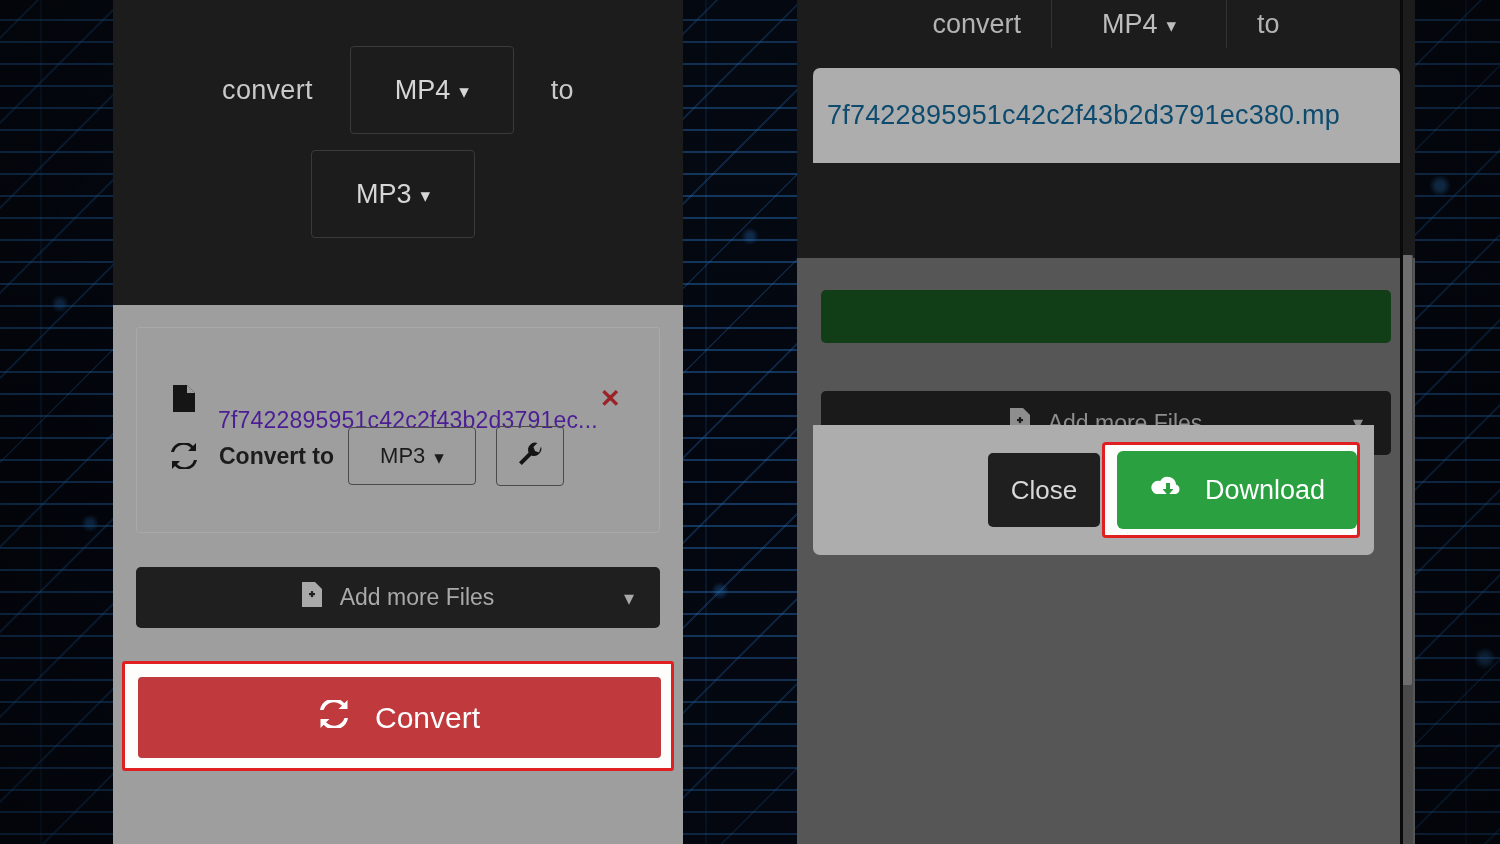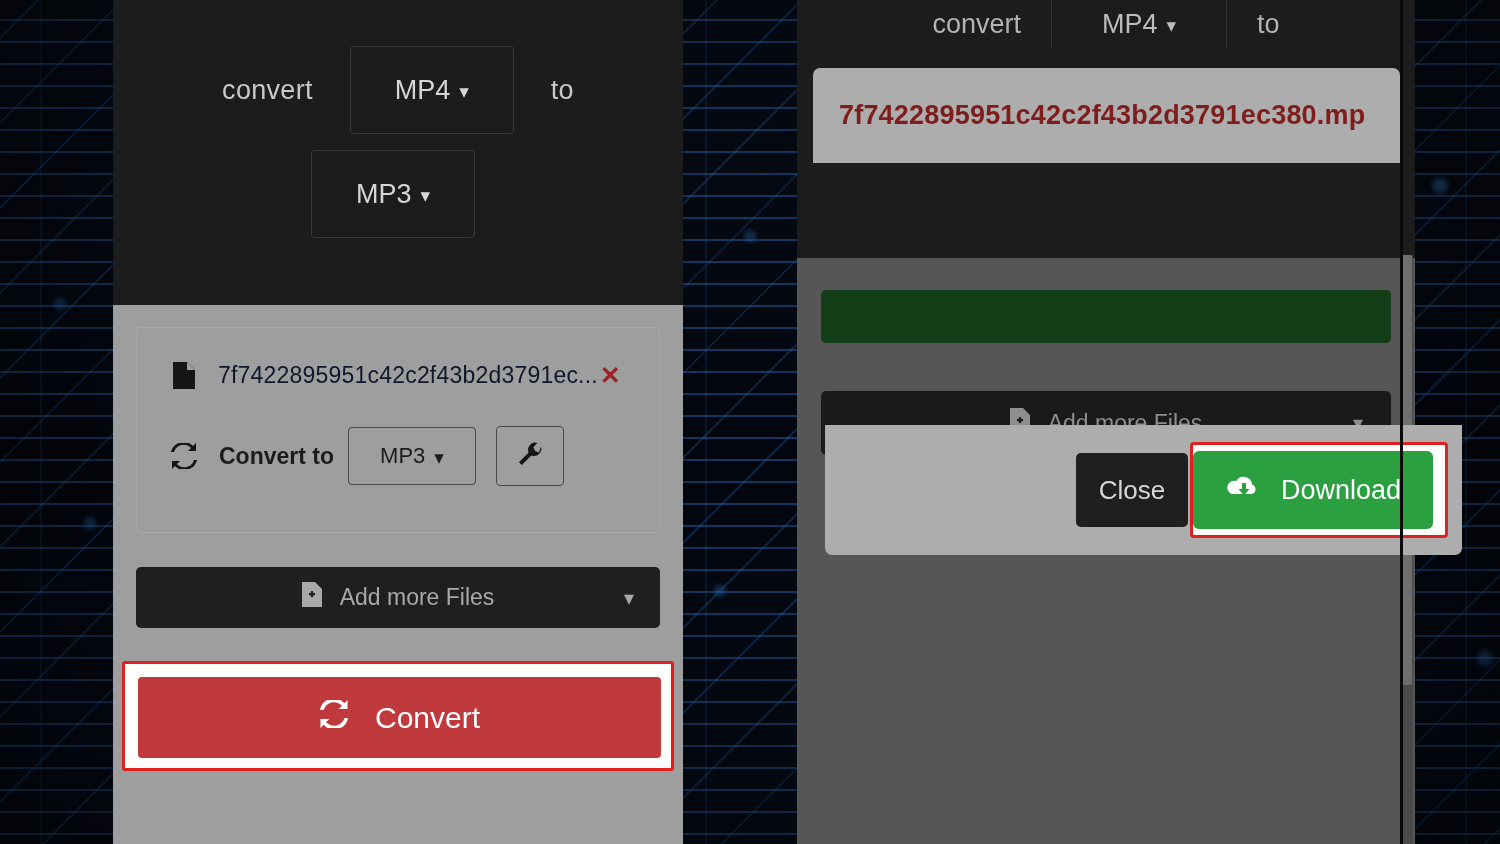--- a/index.html
+++ b/index.html
@@ -74,22 +74,23 @@
   .file-card {
     position: absolute; left: 23px; top: 22px; width: 524px; height: 206px;
     border: 1px solid #a9a9a9; border-radius: 3px;
   }
   .file-line {
     position: absolute; left: 0; top: 34px; width: 524px;
     display: flex; align-items: center;
   }
   .doc-icon { margin-left: 36px; width: 22px; height: 27px; }
   .file-name {
-    margin-left: 23px; color: #0f172a; font-size: 23px; letter-spacing: .2px;
+    margin-left: 23px; color: #4c1d95; font-size: 23px; letter-spacing: .2px;
     white-space: nowrap;
+    margin-top: 45px;
   }
   .x-btn {
     color: #9b2226; font-size: 25px; font-weight: bold; margin-left: 2px;
     line-height: 1;
   }
   .convert-to-line {
     position: absolute; left: 0; top: 98px; width: 524px;
     display: flex; align-items: center;
   }
   .sync-icon { margin-left: 33px; width: 28px; height: 26px; }
@@ -181,21 +182,21 @@
   .modal {
     position: absolute; left: 813px; top: 68px; width: 587px; height: 487px;
     border-radius: 7px; overflow: visible;
   }
   .modal-head {
     position: absolute; left: 0; top: 0; width: 587px; height: 95px;
     background: #adadad; border-radius: 7px 7px 0 0;
     display: flex; align-items: center; overflow: visible;
   }
   .modal-title {
-    margin-left: 26px; color: #7f1d1d; font-size: 27px; font-weight: bold;
+    margin-left: 14px; color: #0c4a6e; font-size: 27px; font-weight: normal;
     white-space: nowrap; letter-spacing: .2px;
   }
   .modal-video {
     position: absolute; left: 0; top: 95px; width: 587px; height: 262px;
     background: #000000;
     display: flex; align-items: center; justify-content: center;
   }
   .audio-bar {
     width: 518px; height: 76px; background: #acacac; border-radius: 38px;
     display: flex; align-items: center; padding: 0 24px;
@@ -203,33 +204,33 @@
   .play-tri { width: 0; height: 0; border-left: 19px solid #111; border-top: 12px solid transparent; border-bottom: 12px solid transparent; margin-left: 18px; }
   .time-lbl { margin-left: 26px; color: #141414; font-size: 24px; white-space: nowrap; }
   .seek-wrap { margin-left: 34px; display: flex; align-items: center; flex: 1; position: relative; }
   .seek-knob { width: 23px; height: 23px; border-radius: 50%; background: #141414; flex: none; }
   .seek-track { height: 6px; background: #8d8d8d; border-radius: 3px; flex: 1; margin-left: -2px; }
   .vol-icon { margin-left: 20px; }
   .kebab { margin-left: 28px; margin-right: 8px; display: flex; flex-direction: column; gap: 5px; align-items: center; }
   .kebab i { width: 6px; height: 6px; border-radius: 50%; background: #161616; display: block; }
 
   .modal-foot {
-    position: absolute; left: 12px; top: 357px; width: 637px; height: 130px;
+    position: absolute; left: 0; top: 357px; width: 561px; height: 130px;
     background: #adadad; border-radius: 0 0 7px 7px;
     display: flex; align-items: center; justify-content: flex-end; padding-right: 14px;
   }
   .close-btn {
     width: 112px; height: 74px; background: #1f1f1f; border-radius: 5px;
     display: flex; align-items: center; justify-content: center;
     color: #d8d8d8; font-size: 26px;
   }
   .dl-hl {
     margin-left: 2px; width: 258px; height: 96px;
     border: 3px solid #e02020; background: #fdfdfb; border-radius: 4px;
-    display: flex; align-items: center; justify-content: flex-start;
+    display: flex; align-items: center; justify-content: flex-end;
   }
   .dl-btn {
     width: 240px; height: 78px; background: #2aa041; border-radius: 6px;
     display: flex; align-items: center; justify-content: center; gap: 22px;
     color: #ffffff; font-size: 27px;
   }
   .clipmask {
     position: absolute; left: 1400px; top: 0; width: 3px; height: 844px;
     background: #0a0a0a;
   }

